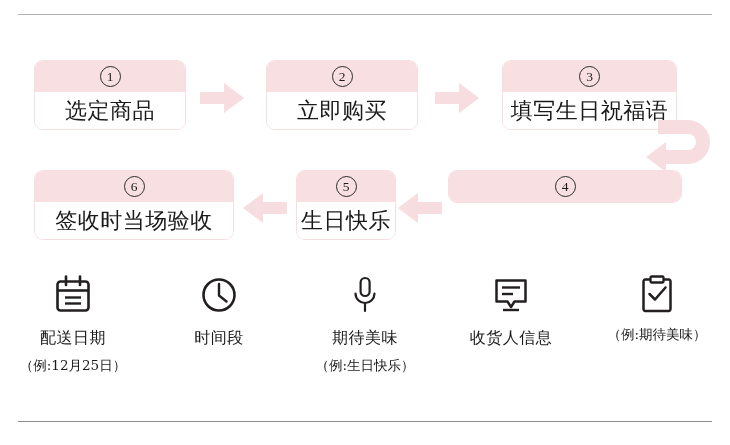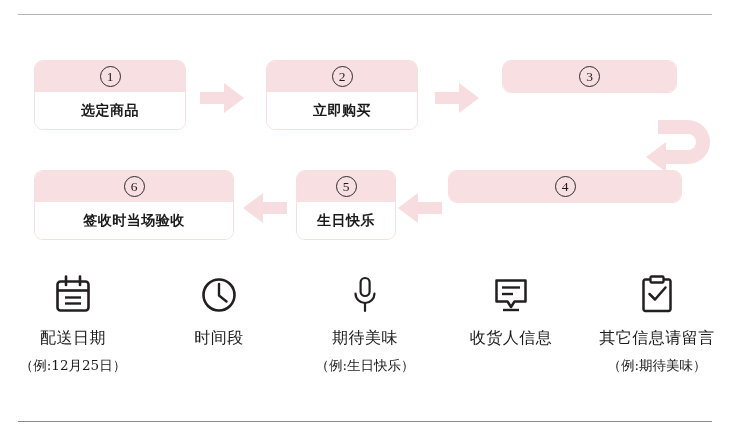--- a/index.html
+++ b/index.html
@@ -57,25 +57,24 @@
     color: #1d1d1d;
     box-sizing: border-box;
   }
   .flow-box .bx-body {
     height: 37px;
     display: flex;
     align-items: center;
     justify-content: center;
     background: #ffffff;
     font-family: "DejaVu Serif", "Liberation Serif", serif;
-    font-size: 14px;
+    font-size: 22px;
     color: #1a1a1a;
     white-space: nowrap;
     letter-spacing: 0.5px;
-    font-weight: bold;
   }
 
   
   #box1 { left: 34px;  top: 60px;  width: 152px; }
   #box2 { left: 266px; top: 60px;  width: 152px; }
   #box3 { left: 502px; top: 60px;  width: 175px; }
   #box4 { left: 448px; top: 170px; width: 234px; }
   #box5 { left: 296px; top: 170px; width: 100px; }
   #box6 { left: 34px;  top: 170px; width: 200px; }
 
@@ -152,20 +151,21 @@
   <div class="bx-head">
     <span class="bx-num">2</span>
   </div>
   <div class="bx-body">立即购买</div>
 </div>
 
 <div class="flow-box" id="box3">
   <div class="bx-head">
     <span class="bx-num">3</span>
   </div>
+  <div class="bx-body">填写生日祝福语</div>
 </div>
 
 <div class="flow-box" id="box4">
   <div class="bx-head">
     <span class="bx-num">4</span>
   </div>
 </div>
 
 <div class="flow-box" id="box5">
   <div class="bx-head">
@@ -265,19 +265,18 @@
 
   <div class="legend-item">
     <div class="legend-icon">
       <svg width="40" height="42" viewBox="0 0 40 42">
         <path d="M14 5.5 H8.5 A1.8 1.8 0 0 0 6.5 7.5 V35 A1.8 1.8 0 0 0 8.5 37 H31.5
                  A1.8 1.8 0 0 0 33.5 35 V7.5 A1.8 1.8 0 0 0 31.5 5.5 H26" fill="none" stroke="#231f20" stroke-width="2.5" stroke-linejoin="round"></path>
         <rect x="13.5" y="2.5" width="13" height="6" rx="1" fill="none" stroke="#231f20" stroke-width="2.3"></rect>
         <polyline points="12.5,20 18,25.5 28.5,13.5" fill="none" stroke="#231f20" stroke-width="2.5" stroke-linecap="round" stroke-linejoin="round"></polyline>
       </svg>
     </div>
-    <div class="legend-title">其它信息请留言</div>
     <div class="legend-example">（例:期待美味）</div>
   </div>
 
 </div>
 
 <div class="rule rule-bottom"></div>
 
 </body></html>

